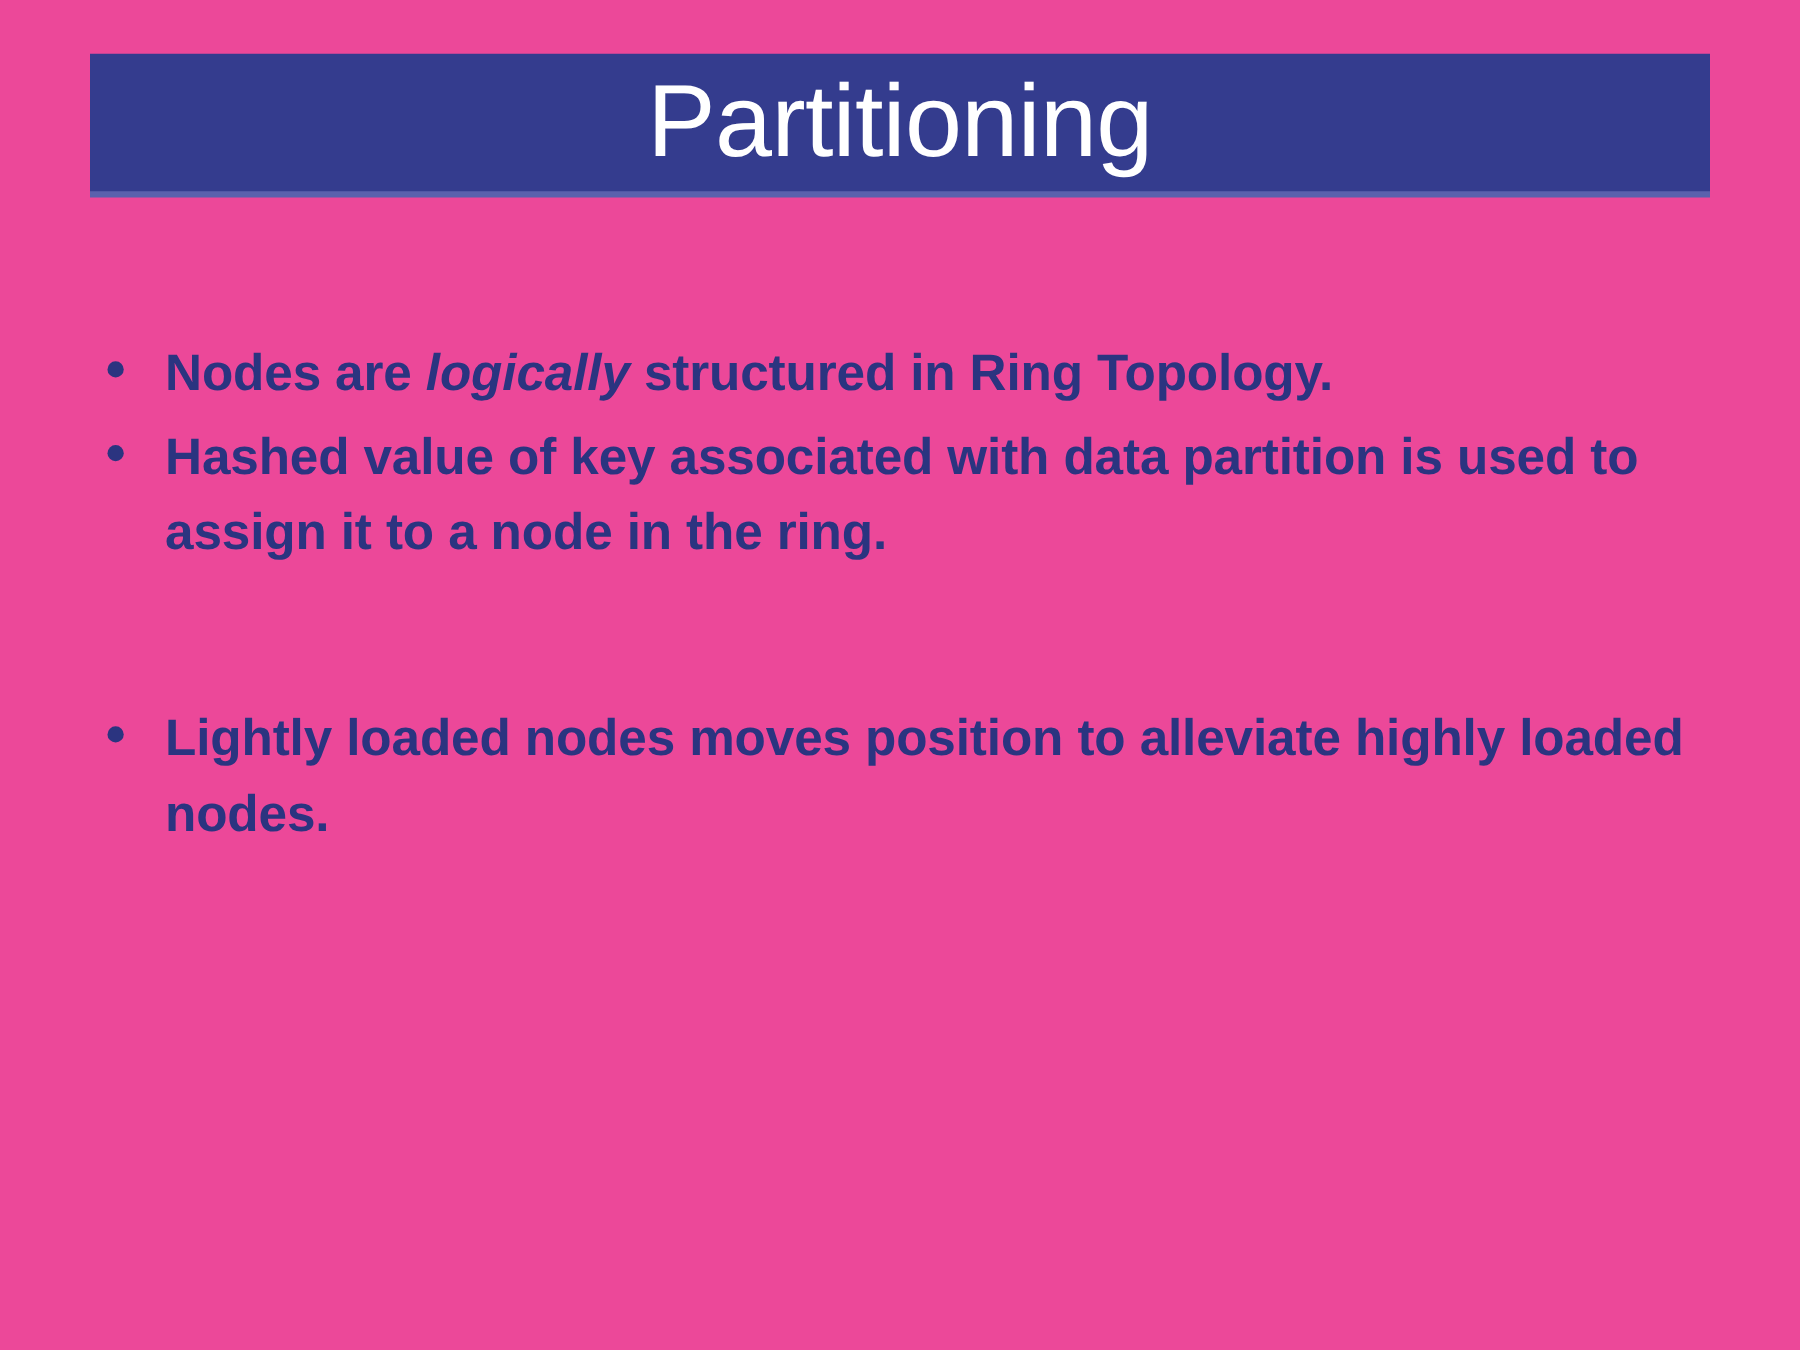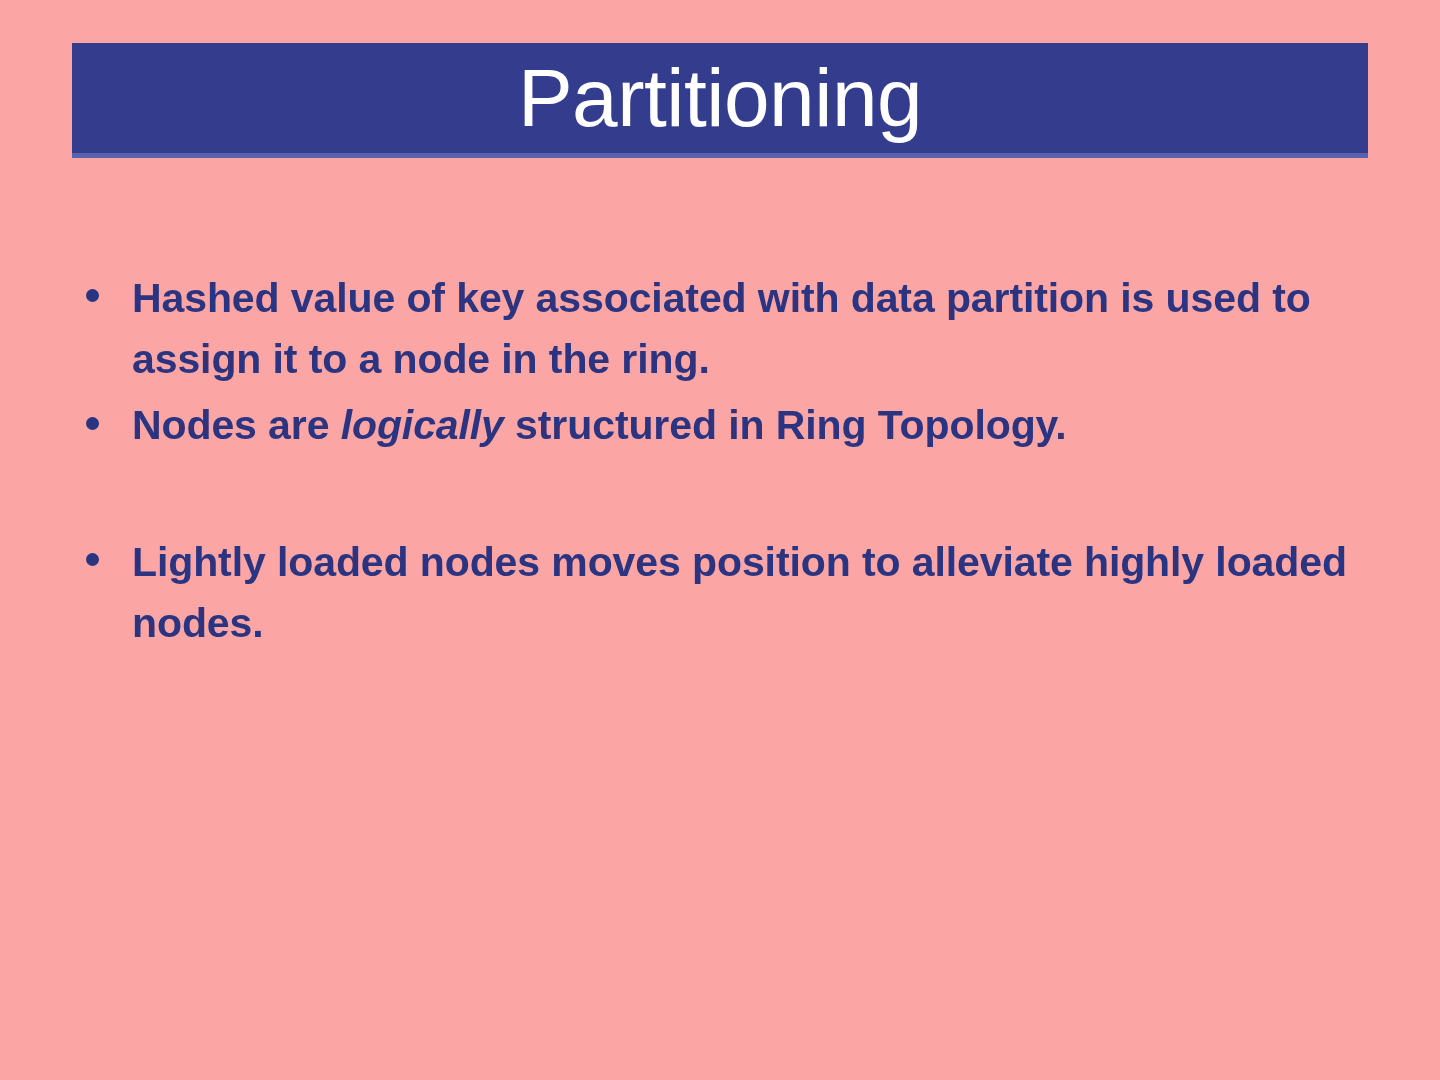--- a/index.html
+++ b/index.html
@@ -11,21 +11,21 @@
     height: 1080px;
     background: #ffffff;
     font-family: "Liberation Sans", sans-serif;
     overflow: hidden;
     position: relative;
   }
 
   .slide {
     position: absolute;
     inset: 0;
-    background: #fca5a5;
+    background: #ec4899;
   }
 
   
   .title-banner {
     position: absolute;
     left: 72px;
     top: 43px;
     width: 1296px;
     height: 114px;
     background: #343C8E;
@@ -82,21 +82,21 @@
     position: absolute;
     left: 14px;
     top: 0.52em;
     width: 13px;
     height: 13px;
     border-radius: 50%;
     background: #2B3480;
   }
 
   .bullet-item.spaced-above {
-    margin-top: 76px;
+    margin-top: 104px;
   }
 
   .bullet-text {
     display: block;
   }
 
   .em-word {
     font-style: italic;
     font-weight: 600;
   }
@@ -107,25 +107,25 @@
 <div class="slide">
 
   <div class="title-banner">
     <div class="title-text">Partitioning</div>
   </div>
   <div class="title-banner-underline"></div>
 
   <ul class="body-list" id="bullet-list">
       <li class="bullet-item">
         <span class="bullet-marker"></span>
-        <span class="bullet-text"><span>Hashed value of key associated with data partition is used to assign it to a node in the ring.</span></span>
+        <span class="bullet-text"><span>Nodes are </span><span class="em-word">logically</span><span> structured in Ring Topology.</span></span>
       </li>
       <li class="bullet-item">
         <span class="bullet-marker"></span>
-        <span class="bullet-text"><span>Nodes are </span><span class="em-word">logically</span><span> structured in Ring Topology.</span></span>
+        <span class="bullet-text"><span>Hashed value of key associated with data partition is used to assign it to a node in the ring.</span></span>
       </li>
       <li class="bullet-item spaced-above">
         <span class="bullet-marker"></span>
         <span class="bullet-text"><span>Lightly loaded nodes moves position to alleviate highly loaded nodes.</span></span>
       </li>
     </ul>
 
 </div>
 
 </body></html>

